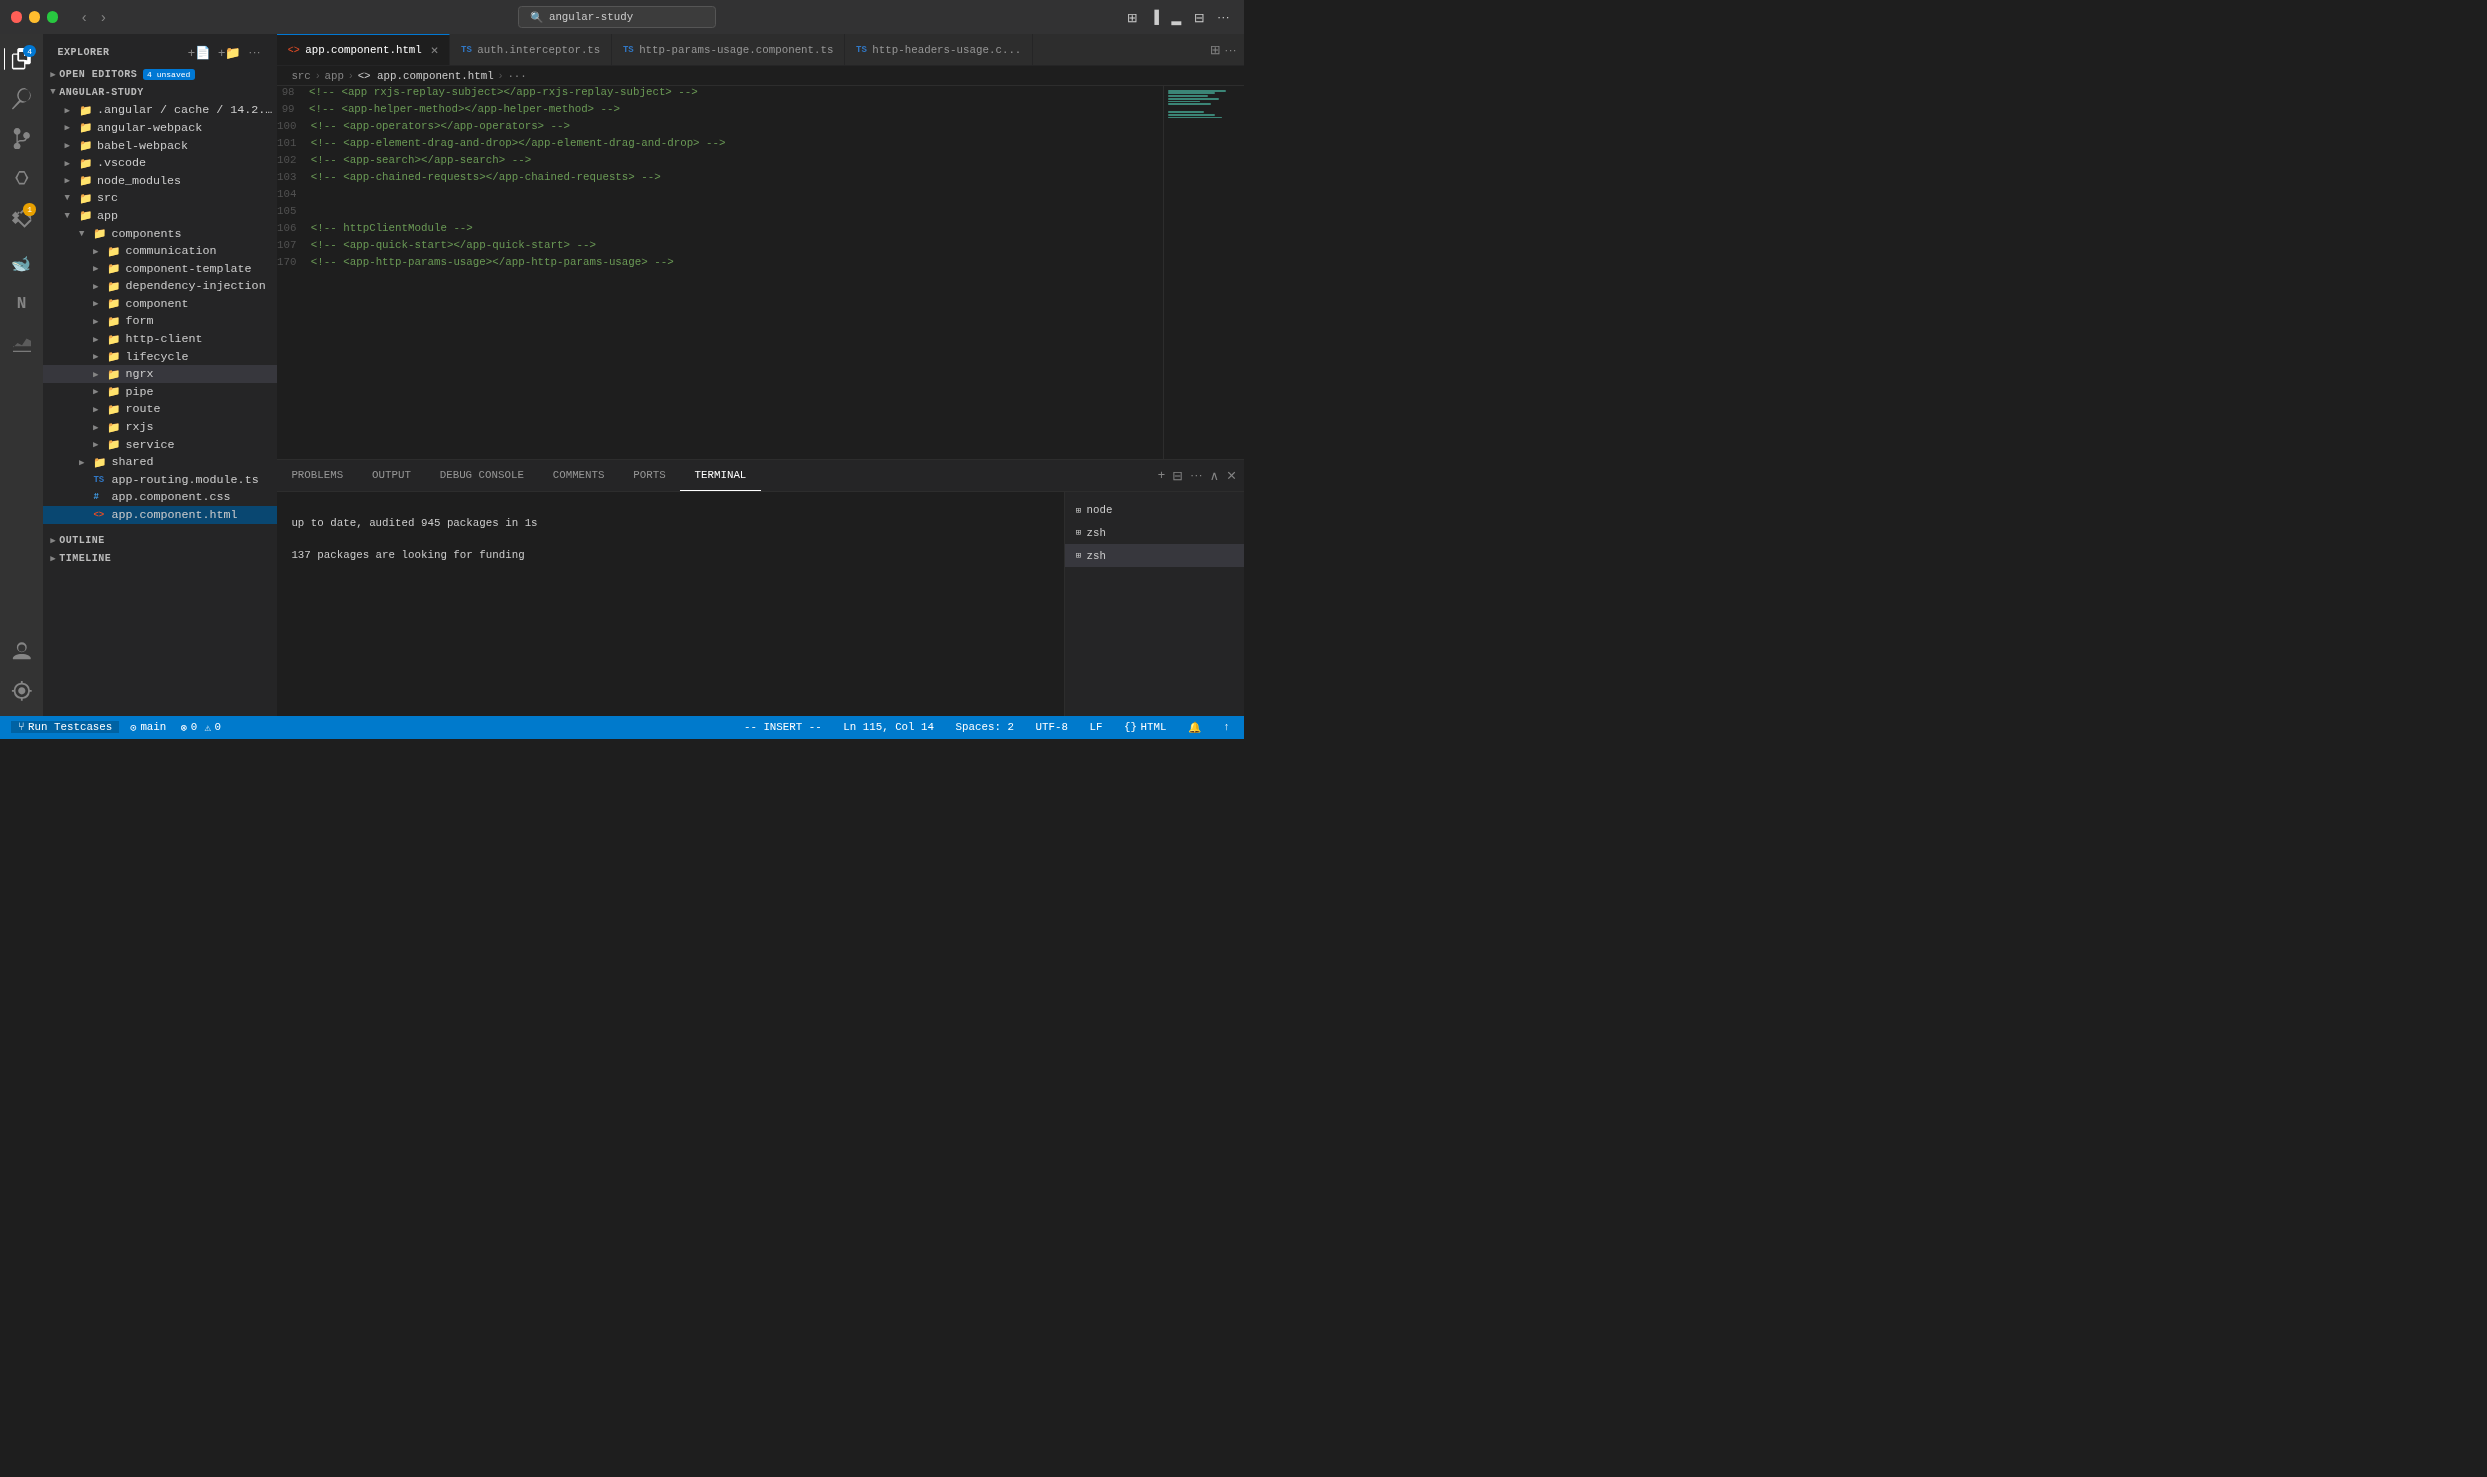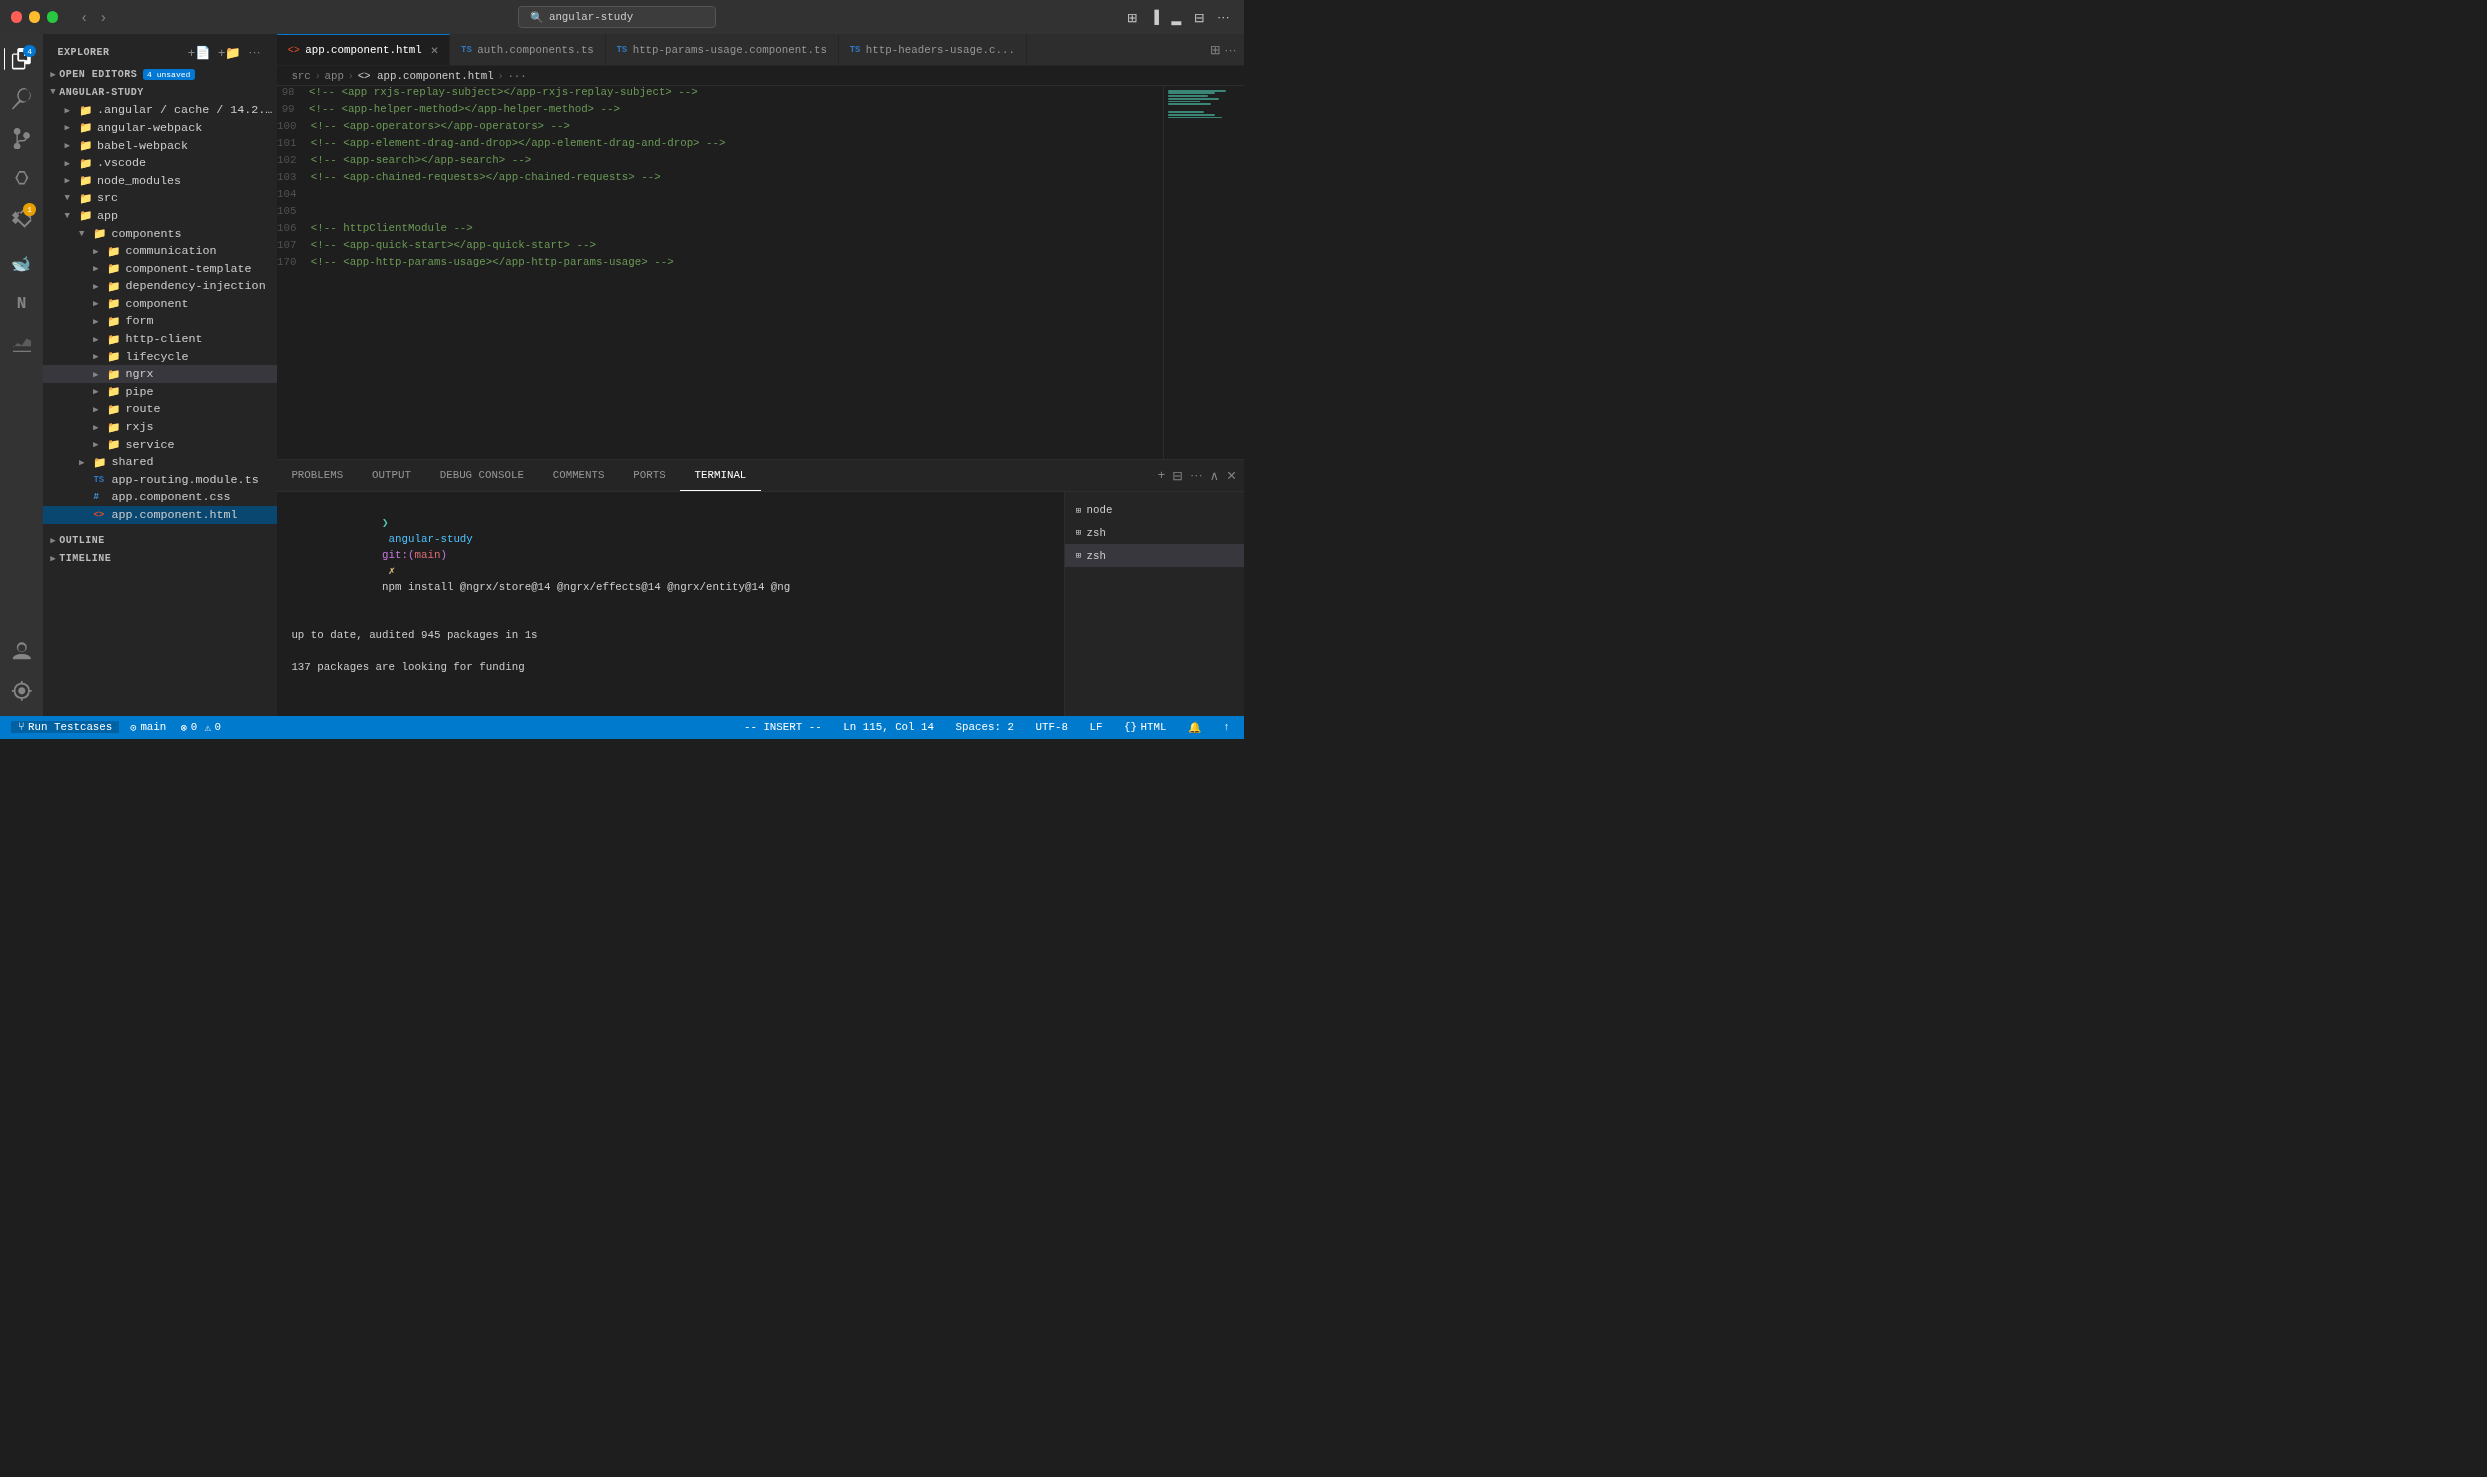--- a/index.html
+++ b/index.html
@@ -729,21 +729,21 @@
   <div class="editor-area">
 
     <div class="tab-bar">
       <div class="tab active">
         <span class="tab-icon" style="color:#e44d26;">&lt;&gt;</span>
         <span>app.component.html</span>
         <span class="tab-close">✕</span>
       </div>
       <div class="tab">
         <span class="tab-icon" style="color:#3178c6; font-size:9px; font-weight:bold;">TS</span>
-        <span>auth.components.ts</span>
+        <span>auth.interceptor.ts</span>
       </div>
       <div class="tab">
         <span class="tab-icon" style="color:#3178c6; font-size:9px; font-weight:bold;">TS</span>
         <span>http-params-usage.component.ts</span>
       </div>
       <div class="tab">
         <span class="tab-icon" style="color:#3178c6; font-size:9px; font-weight:bold;">TS</span>
         <span>http-headers-usage.c...</span>
       </div>
       <div class="tab-actions">
@@ -843,27 +843,20 @@
             <button>+</button>
             <button>⊟</button>
             <button>···</button>
             <button>∧</button>
             <button>✕</button>
           </div>
         </div>
 
         <div class="panel-content">
           <div class="terminal-area">
-            <span class="terminal-line">
-              <span style="color:#4ec9b0;">❯</span>
-              <span style="color:#4fc1ff;"> angular-study </span>
-              <span style="color:#c678dd;">git:(</span><span style="color:#e06c75;">main</span><span style="color:#c678dd;">)</span>
-              <span style="color:#e5c07b;"> ✗ </span>
-              <span>npm install @ngrx/store@14 @ngrx/effects@14 @ngrx/entity@14 @ng</span>
-            </span>
             <span class="terminal-line"> </span>
             <span class="terminal-line">up to date, audited 945 packages in 1s</span>
             <span class="terminal-line"> </span>
             <span class="terminal-line">137 packages are looking for funding</span>
 
           </div>
 
           <div class="terminal-sidebar">
             <div class="terminal-session">
               <span style="font-size:9px;">⊞</span>

